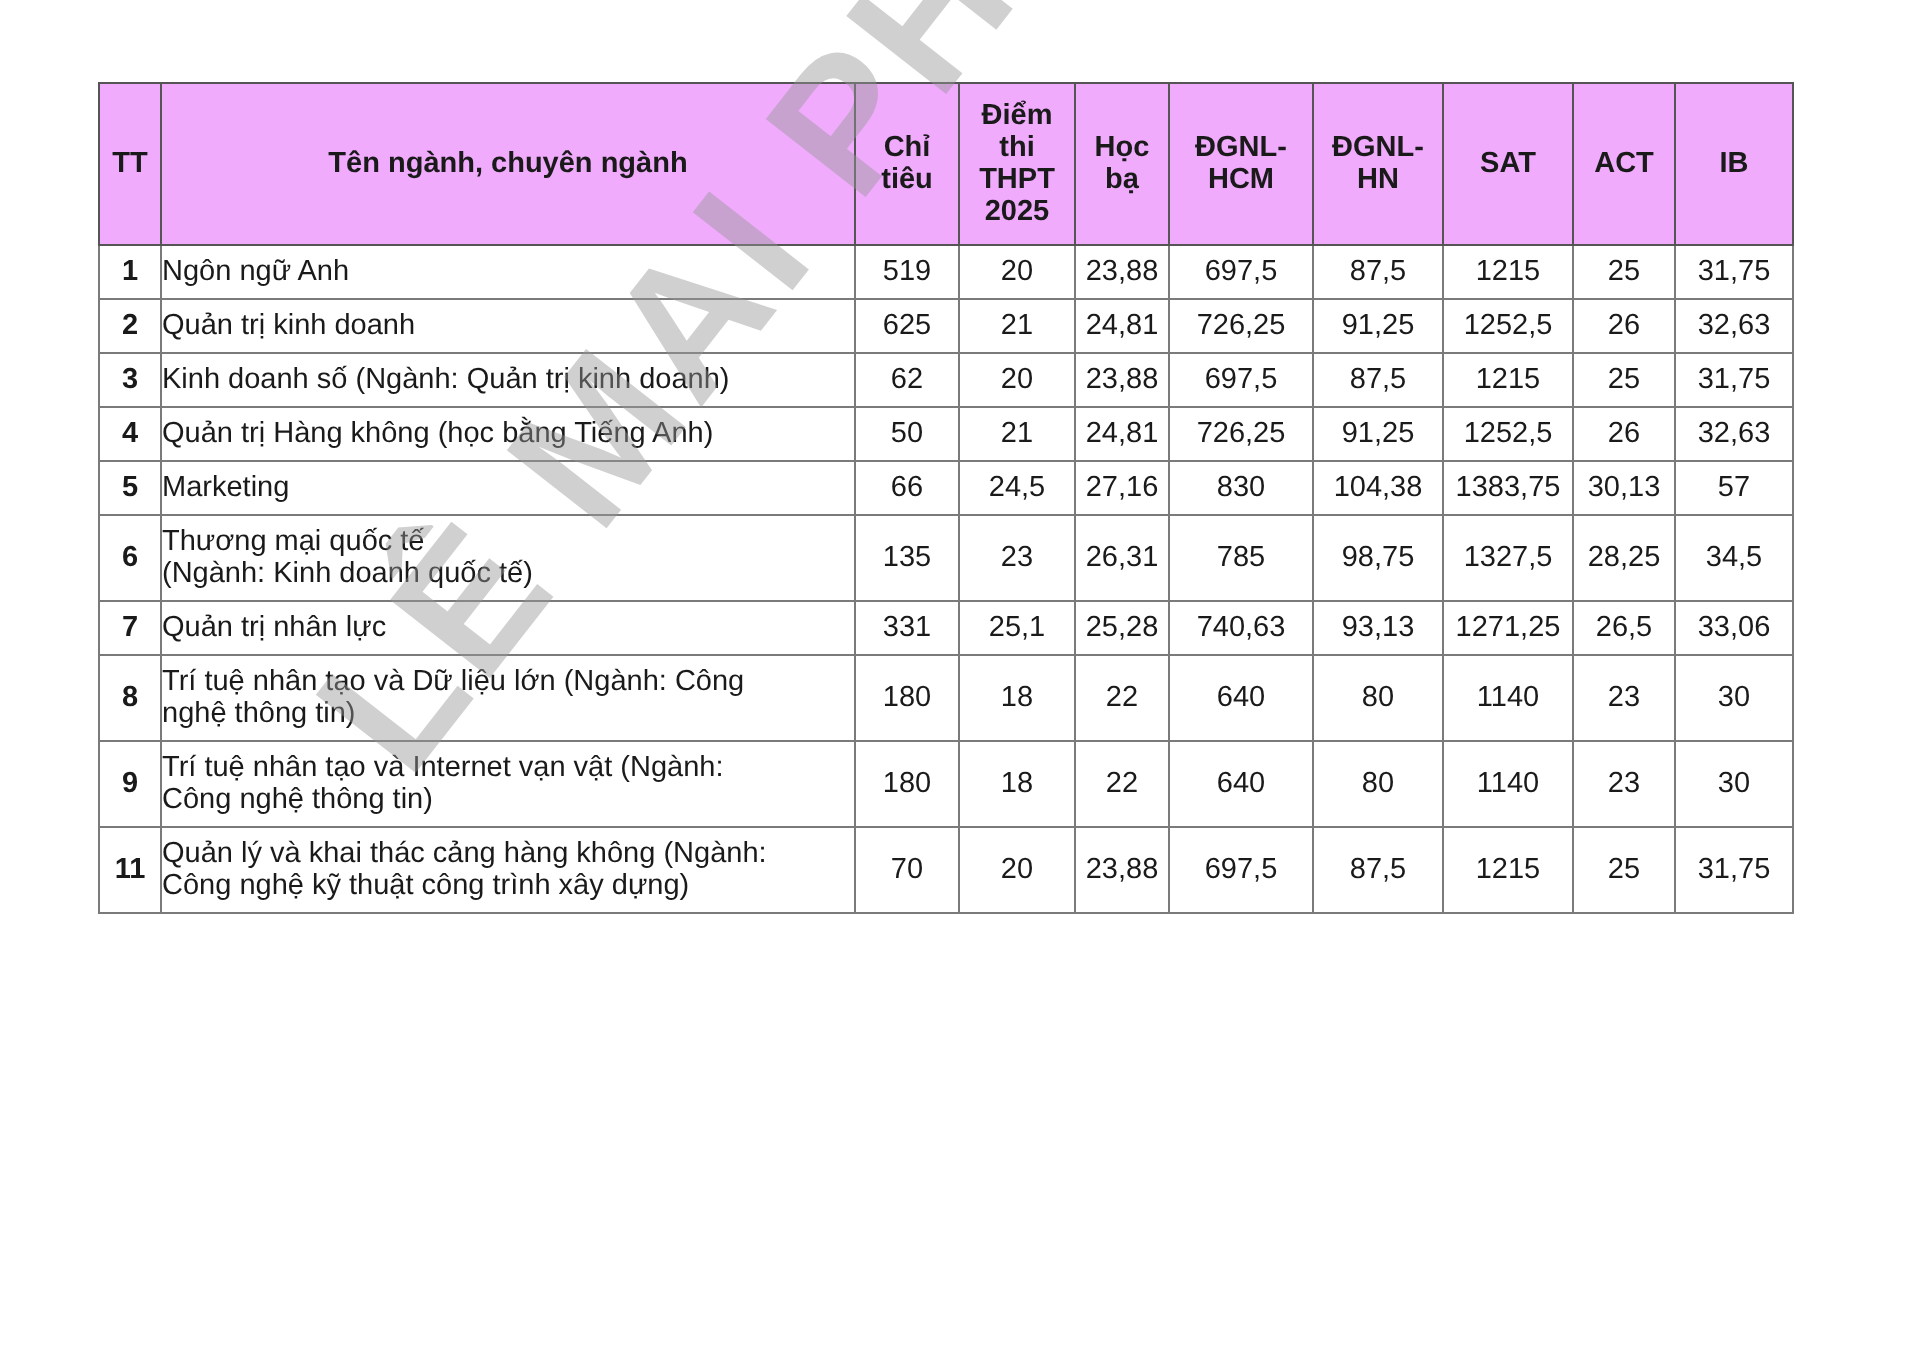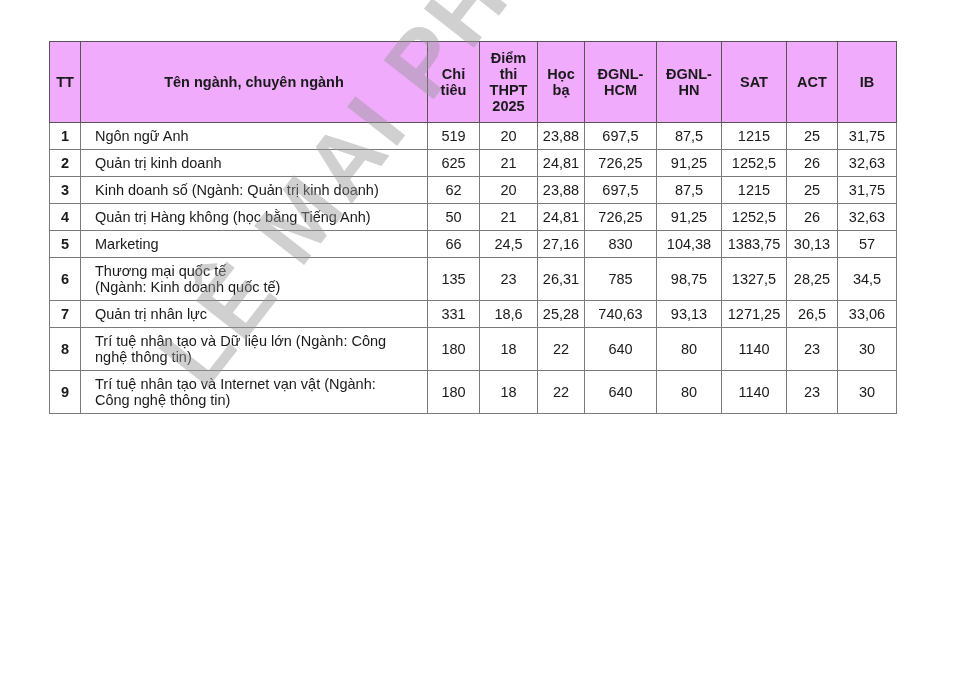--- a/index.html
+++ b/index.html
@@ -4,21 +4,21 @@
   <style>
     html, body { margin: 0; padding: 0; background: #ffffff; }
     body { width: 960px; height: 678px; position: relative; overflow: hidden;
       font-family: "Liberation Sans", sans-serif; color: #1a1a1a; }
     .table-wrap { position: absolute; left: 49px; top: 41px; width: 847px; }
     table { border-collapse: collapse; width: 847px; table-layout: fixed; font-size: 14.5px; }
     th, td { border: 1px solid #7a7a7a; padding: 0 4px; }
     thead th { background: #f0abfc; font-weight: bold; font-size: 14.5px; line-height: 16px;
       text-align: center; height: 80px; border-color: #555; }
     td { height: 26px; line-height: 16px; text-align: center; }
-    td.name { text-align: left; padding-left: 14px; }
+    td.name { text-align: left; padding-left: 0; }
     td.tt { font-weight: bold; }
     tr.tall td { height: 42px; }
     table { border: 1.5px solid #333; }
     col.c-tt { width: 31px; } col.c-name { width: 347px; } col.c-ct { width: 52px; }
     col.c-thpt { width: 58px; } col.c-hb { width: 47px; } col.c-hcm { width: 72px; }
     col.c-hn { width: 65px; } col.c-sat { width: 65px; } col.c-act { width: 51px; } col.c-ib { width: 59px; }
     .thick-l { border-left: 1.5px solid #222; }
     .watermark { position: absolute; left: 180px; top: 320px; font-size: 92px; font-weight: bold;
       color: rgba(150,150,150,0.45); transform: rotate(-52deg); transform-origin: left center;
       white-space: nowrap; pointer-events: none; letter-spacing: 4px; }
@@ -124,21 +124,21 @@
           <td>785</td>
           <td>98,75</td>
           <td>1327,5</td>
           <td>28,25</td>
           <td>34,5</td>
         </tr>
         <tr>
           <td class="tt">7</td>
           <td class="name">Quản trị nhân lực</td>
           <td class="thick-l">331</td>
-          <td class="thick-l">18,6</td>
+          <td class="thick-l">25,1</td>
           <td class="thick-l">25,28</td>
           <td>740,63</td>
           <td>93,13</td>
           <td>1271,25</td>
           <td>26,5</td>
           <td>33,06</td>
         </tr>
         <tr class="tall">
           <td class="tt">8</td>
           <td class="name"><span>Trí tuệ nhân tạo và Dữ liệu lớn (Ngành: Công</span><br><span>nghệ thông tin)</span></td>
@@ -156,17 +156,29 @@
           <td class="name"><span>Trí tuệ nhân tạo và Internet vạn vật (Ngành:</span><br><span>Công nghệ thông tin)</span></td>
           <td class="thick-l">180</td>
           <td class="thick-l">18</td>
           <td class="thick-l">22</td>
           <td>640</td>
           <td>80</td>
           <td>1140</td>
           <td>23</td>
           <td>30</td>
         </tr>
+        <tr class="tall">
+          <td class="tt">11</td>
+          <td class="name"><span>Quản lý và khai thác cảng hàng không (Ngành:</span><br><span>Công nghệ kỹ thuật công trình xây dựng)</span></td>
+          <td class="thick-l">70</td>
+          <td class="thick-l">20</td>
+          <td class="thick-l">23,88</td>
+          <td>697,5</td>
+          <td>87,5</td>
+          <td>1215</td>
+          <td>25</td>
+          <td>31,75</td>
+        </tr>
       </tbody>
   </table>
 </div>
 
 <div class="watermark">LÊ MAI PHƯƠNG</div>
 
 </body></html>

